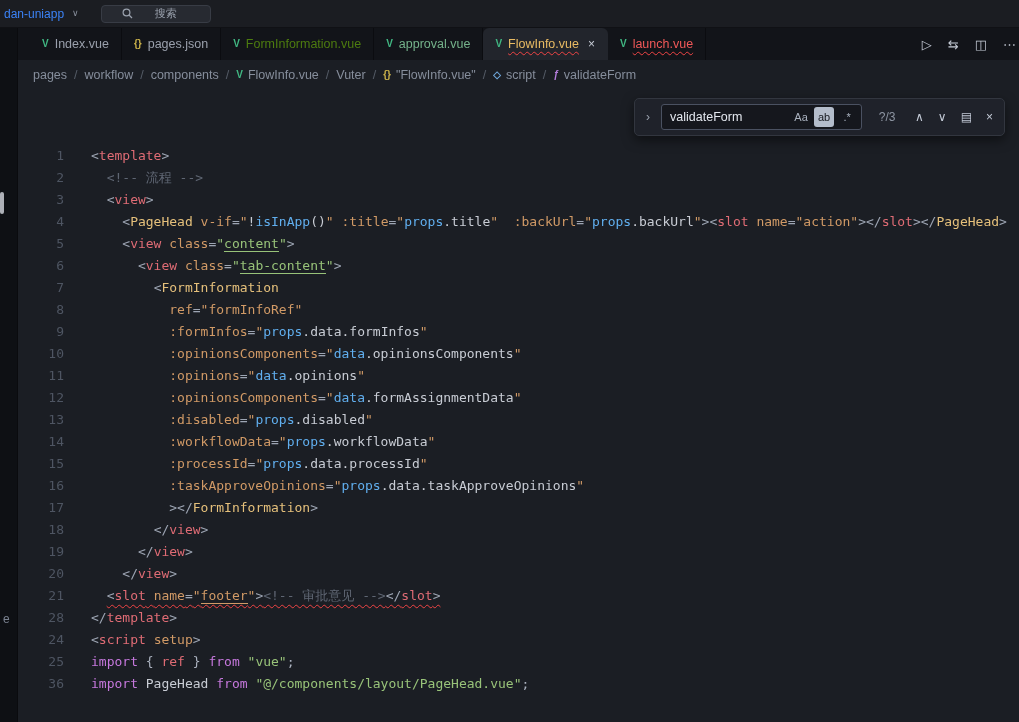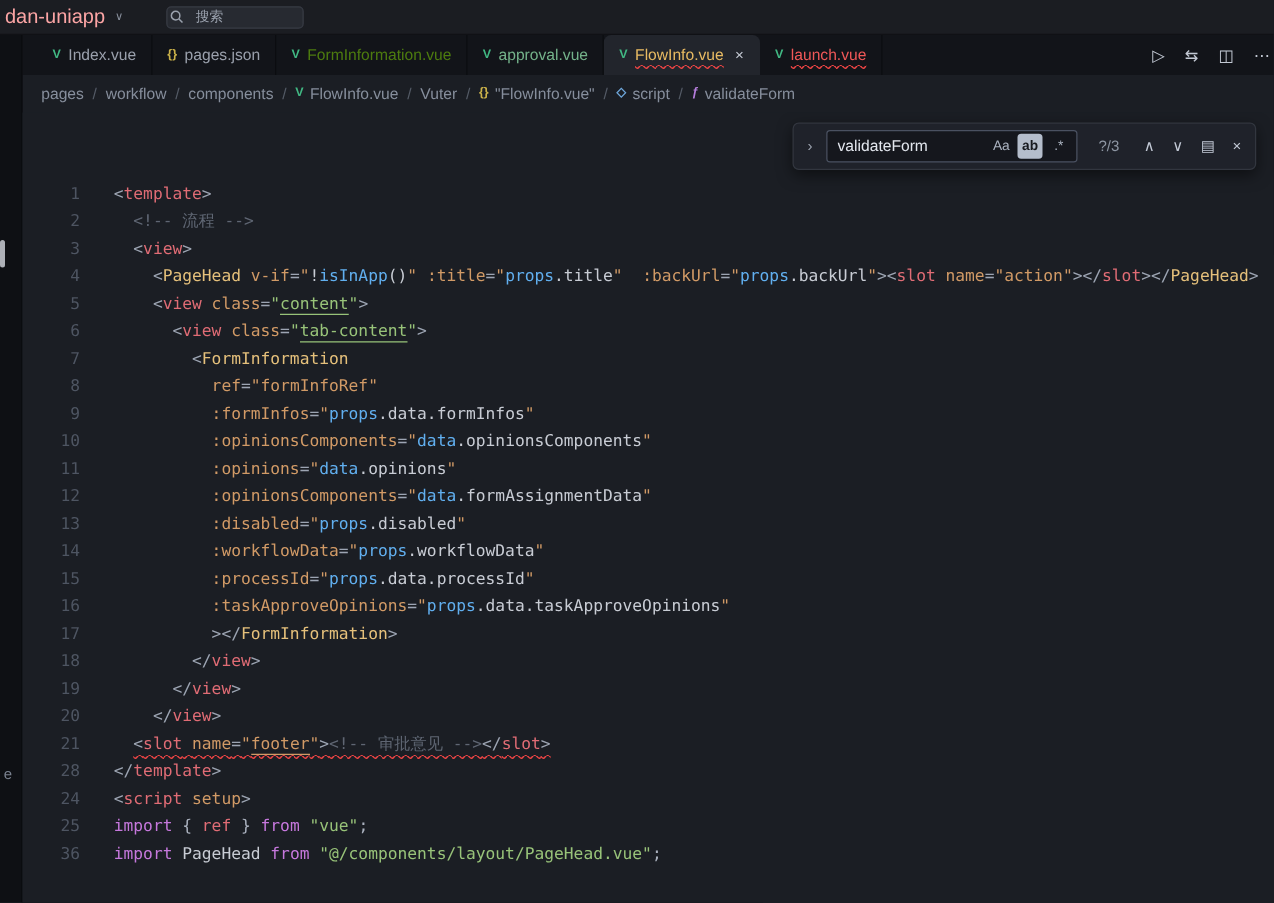--- a/index.html
+++ b/index.html
@@ -1,23 +1,23 @@
 <!DOCTYPE html>
 <html><head>
 <meta charset="utf-8">
 <style>
   *{margin:0;padding:0;box-sizing:border-box}
   html,body{width:1019px;height:722px;overflow:hidden;background:#17191e;font-family:"Liberation Sans",sans-serif}
   .window{width:1019px;height:722px;display:flex;flex-direction:column;background:#1b1e24}
 
   
   .titlebar{height:28px;flex:none;background:#1b1d22;border-bottom:1px solid #101115;display:flex;align-items:center;gap:8px;padding:0 10px 0 4px}
-  .project-name{color:#fca5a5;font-size:16px;white-space:nowrap}
+  .project-name{color:#3b82f6;font-size:12px;white-space:nowrap}
   .titlebar-caret{color:#8a919e;font-size:9px;line-height:1}
-  .search-box{margin-left:26px;height:18px;min-width:110px;background:#272a31;border:1px solid #383c45;border-radius:4px;display:flex;align-items:center;gap:10px;padding:0 2px;color:#9aa1ad;font-size:11px;cursor:pointer}
+  .search-box{margin-left:14px;height:18px;min-width:110px;background:#272a31;border:1px solid #383c45;border-radius:4px;display:flex;align-items:center;gap:22px;padding:0 20px;color:#9aa1ad;font-size:11px;cursor:pointer}
   .search-box svg{display:block}
 
   .body-row{flex:1;display:flex;min-height:0}
   .left-rail{width:18px;flex:none;background:#0e1014;position:relative;border-right:1px solid #0a0b0e}
   .rail-indicator{position:absolute;left:0;top:164px;width:4px;height:22px;border-radius:2px;background:#c9cdd4;opacity:.85}
   .rail-text{position:absolute;left:3px;top:584px;color:#7a8290;font-size:12px}
   .main{flex:1;min-width:0;display:flex;flex-direction:column}
 
   
   .tabbar{height:32px;flex:none;background:#121419;display:flex;align-items:stretch;padding-left:12px;overflow:hidden}
@@ -64,21 +64,21 @@
   .tk-d{color:#abb2bf}
   .tk-ul{border-bottom:1px solid currentColor}
   .tk-sq{text-decoration:underline wavy #ef4444;text-underline-offset:4px;text-decoration-thickness:1px}
 
   
   .find-widget{position:absolute;top:8px;right:14px;height:38px;background:#1f222a;border:1px solid #32363f;border-radius:5px;box-shadow:0 4px 12px rgba(0,0,0,.5);display:flex;align-items:center;gap:8px;padding:0 8px;z-index:5}
   .find-toggle{color:#9aa1ad;font-size:12px;padding:0 3px;cursor:pointer}
   .find-input-wrap{display:flex;align-items:center;background:#15171d;border:1px solid #4a5161;border-radius:3px;height:26px;padding:0 4px 0 8px;gap:3px}
   .find-input{background:transparent;border:none;outline:none;color:#e3e7ee;font-size:12.5px;width:118px;font-family:"Liberation Sans",sans-serif}
   .find-opt{width:20px;height:20px;display:flex;align-items:center;justify-content:center;border-radius:3px;color:#aab2bf;font-size:11px;cursor:pointer}
-  .find-opt.active{background:#b4bdcb;color:#171a20;font-weight:bold}
+  .find-opt.active{background:#b4bdcb;color:#171a20;font-weight:normal}
   .find-matches{color:#8e96a3;font-size:12px;min-width:34px;text-align:center}
   .find-nav{color:#c3cad6;font-size:12px;cursor:pointer;padding:0 3px}
 </style>
 </head>
 <body>
 
 <div class="window">
 
   <div class="titlebar">
     <span class="project-name">dan-uniapp</span>

